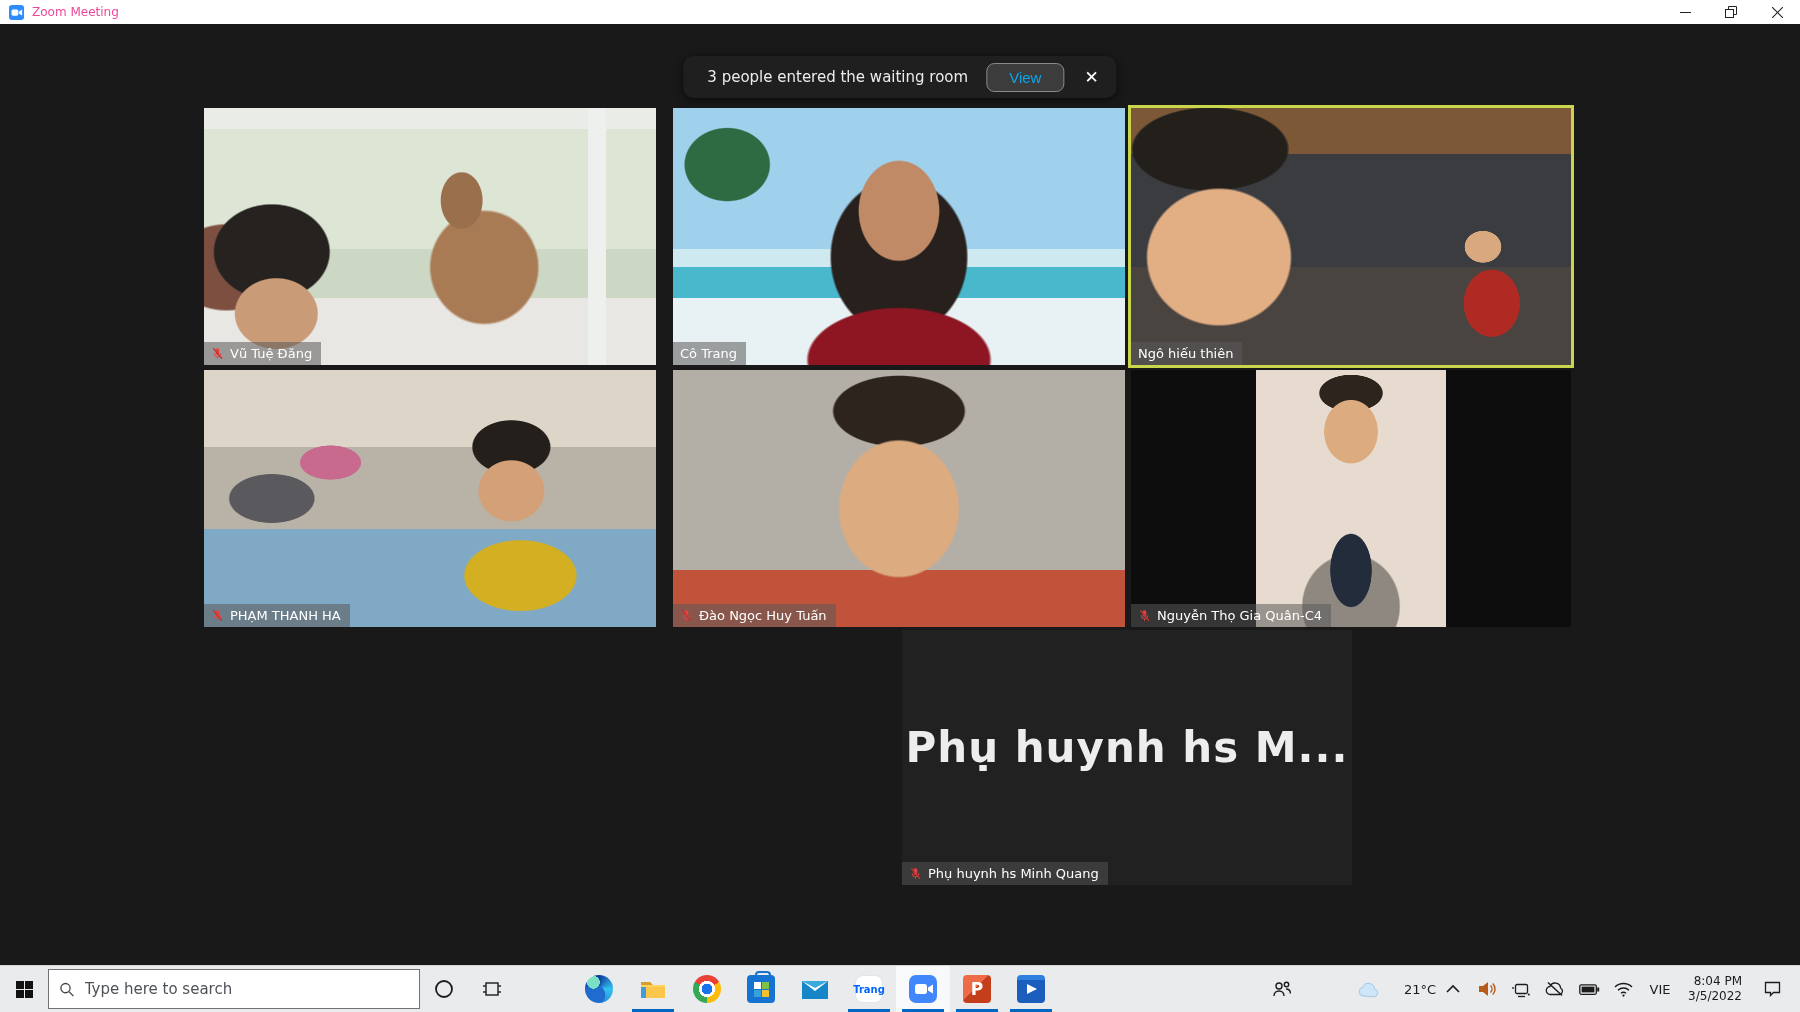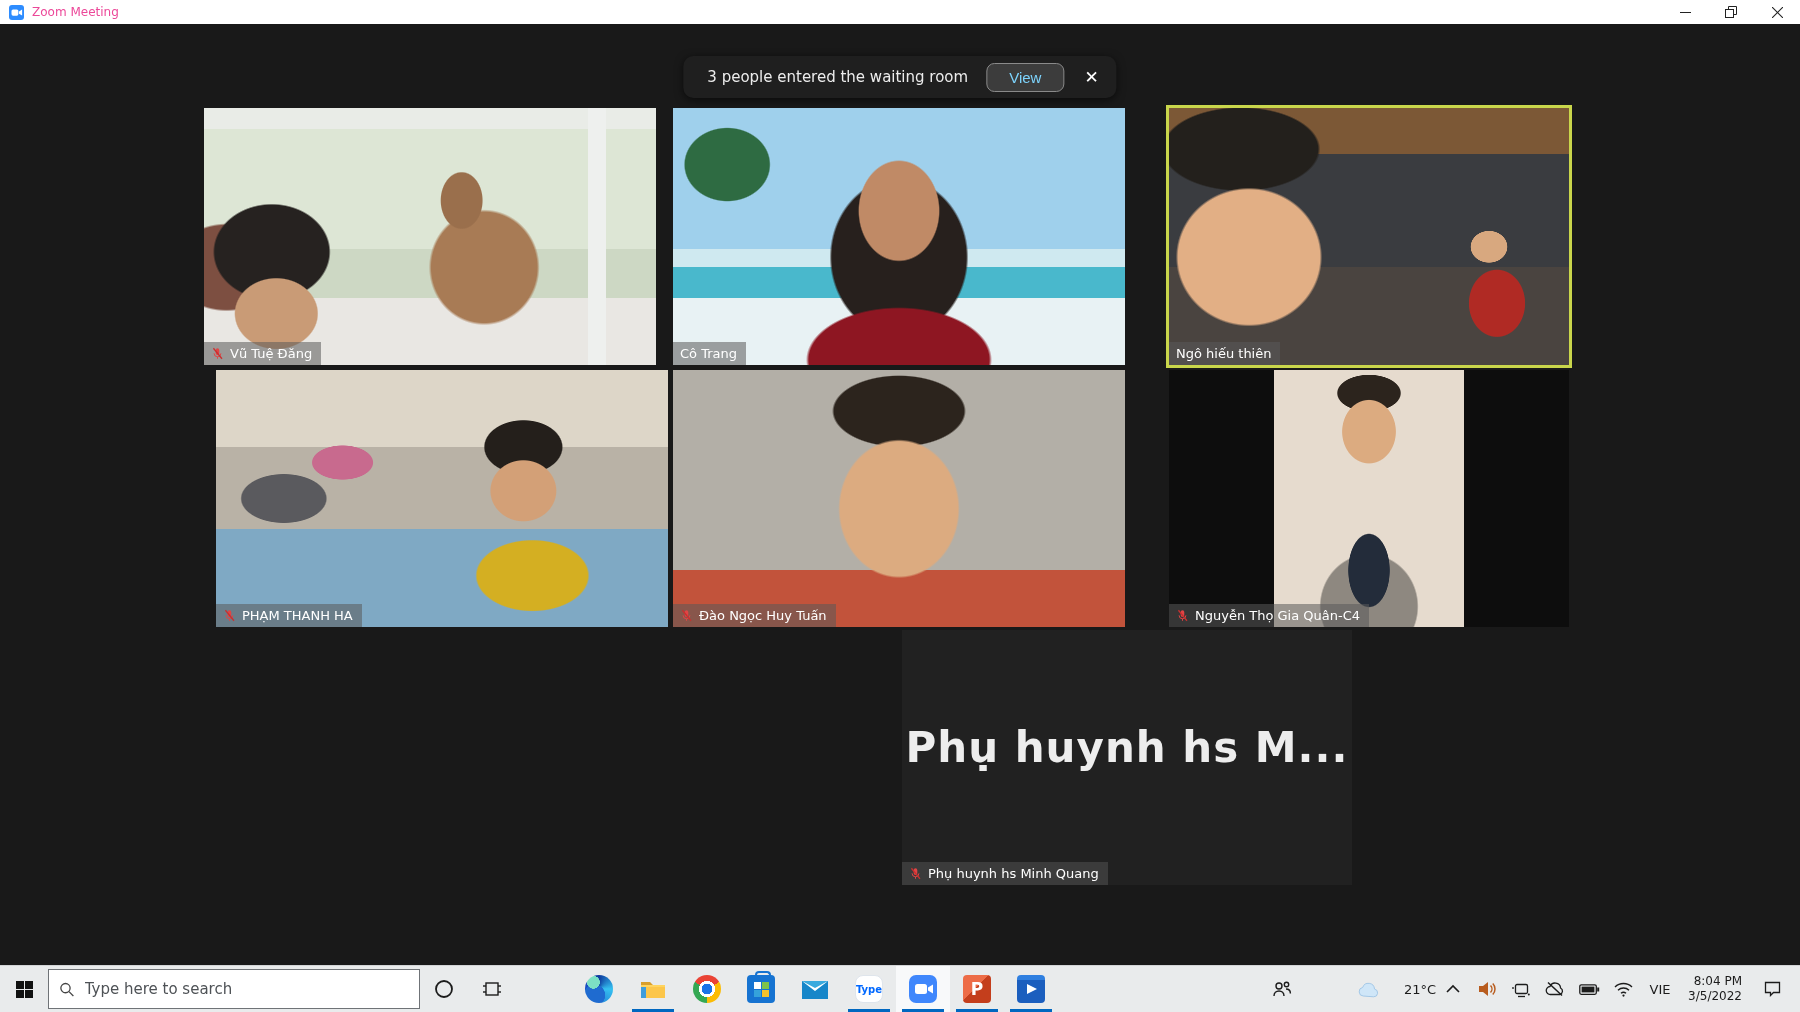--- a/index.html
+++ b/index.html
@@ -14,28 +14,28 @@
   .win-controls { margin-left:auto; display:flex; height:100%; }
   .win-btn { width:46px; height:24px; display:flex; align-items:center; justify-content:center; color:#222; }
   .win-btn svg { display:block; }
 
   
   #main { position:absolute; top:24px; left:0; width:1800px; height:941px; background:#191919; }
 
   
   #banner { position:absolute; top:32px; left:50%; transform:translateX(-50%); height:42px; background:#1f1f1f; border-radius:10px; display:flex; align-items:center; padding:0 14px 0 24px; box-shadow:0 2px 8px rgba(0,0,0,.6); }
   #banner .msg { color:#ececec; font-size:15px; white-space:nowrap; }
-  #banner .view-btn { margin-left:18px; background:#3c3c3c; border:1px solid #8a8a8a; border-radius:8px; color:#7dd3fc; font-size:15px; padding:5px 22px; cursor:pointer; }
+  #banner .view-btn { margin-left:18px; background:#3c3c3c; border:1px solid #8a8a8a; border-radius:8px; color:#0ea5e9; font-size:15px; padding:5px 22px; cursor:pointer; }
   #banner .close-x { margin-left:16px; color:#fff; font-size:17px; line-height:1; cursor:pointer; padding:2px 4px; }
 
   
   .tile { position:absolute; overflow:hidden; background:#111; }
   .tile.active { outline:3px solid #c9d64b; }
   .r1 { top:84px; height:257px; } .r2 { top:346px; height:257px; }
-  .c1 { left:204px; width:452px; } .c2 { left:673px; width:452px; } .c3 { left:1169px; width:400px; }
+  .c1 { left:204px; width:452px; } .c2 { left:673px; width:452px; } .c3 { left:1131px; width:440px; }
   .r3 { top:606px; height:255px; width:450px; background:#212121; }
   .b1 { left:447px; } .b2 { left:902px; }
 
   .name-label { position:absolute; left:0; bottom:0; display:flex; align-items:center; gap:6px; background:rgba(90,90,90,.55); color:#fff; font-size:13px; padding:4px 9px 4px 7px; max-width:95%; white-space:nowrap; }
   .r3 .name-label { background:rgba(130,130,130,.28); }
   .mic { display:flex; }
 
   .big-name { position:absolute; inset:0; display:flex; align-items:center; justify-content:center; padding-bottom:20px; color:#ededed; font-size:42px; font-weight:700; letter-spacing:1px; white-space:nowrap; overflow:hidden; }
 
   
@@ -58,21 +58,21 @@
     radial-gradient(ellipse 128px 68px at 18% 16%, #23201c 0 60%, rgba(0,0,0,0) 62%),
     radial-gradient(ellipse 30px 26px at 80% 54%, #d8a87f 0 60%, rgba(0,0,0,0) 62%),
     radial-gradient(ellipse 46px 55px at 82% 76%, #b02a24 0 60%, rgba(0,0,0,0) 62%),
     linear-gradient(to bottom, #7c5836 0 18%, #3a3c40 18% 62%, #4a4440 62% 100%); }
   .cam4 { background:
     radial-gradient(ellipse 54px 50px at 68% 47%, #d3a077 0 60%, rgba(0,0,0,0) 62%),
     radial-gradient(ellipse 64px 44px at 68% 30%, #241f1b 0 60%, rgba(0,0,0,0) 62%),
     radial-gradient(ellipse 92px 58px at 70% 80%, #d4af22 0 60%, rgba(0,0,0,0) 62%),
     radial-gradient(ellipse 50px 28px at 28% 36%, #c86a8e 0 60%, rgba(0,0,0,0) 62%),
     radial-gradient(ellipse 70px 40px at 15% 50%, #5a5a5e 0 60%, rgba(0,0,0,0) 62%),
-    linear-gradient(to bottom, #ddd6c8 0 30%, #b9b2a6 30% 62%, #7fa9c4 62% 100%); margin-left: 12px; }
+    linear-gradient(to bottom, #ddd6c8 0 30%, #b9b2a6 30% 62%, #7fa9c4 62% 100%); }
   .cam5 { background:
     radial-gradient(ellipse 98px 112px at 50% 54%, #dcab80 0 60%, rgba(0,0,0,0) 62%),
     radial-gradient(ellipse 108px 58px at 50% 16%, #2c241d 0 60%, rgba(0,0,0,0) 62%),
     linear-gradient(to bottom, #b3afa7 0 78%, #c2533b 78% 100%); }
   .cam6-wrap { background:#0d0d0d; }
   .cam6 { position:absolute; top:0; bottom:0; left:50%; transform:translateX(-50%); width:190px; background:
     radial-gradient(ellipse 44px 52px at 50% 24%, #dcab80 0 60%, rgba(0,0,0,0) 62%),
     radial-gradient(ellipse 52px 30px at 50% 9%, #2c241d 0 60%, rgba(0,0,0,0) 62%),
     radial-gradient(ellipse 34px 60px at 50% 78%, #232c3a 0 60%, rgba(0,0,0,0) 62%),
     radial-gradient(ellipse 80px 85px at 50% 92%, #8e8880 0 60%, rgba(0,0,0,0) 62%),
@@ -300,21 +300,21 @@
         </div>
     </div>
     <div class="app-btn tb-btn">
       <svg width="28" height="24" viewBox="0 0 28 24">
           <path d="M1 4h26v18H1z" fill="#1686c9"></path>
           <path d="M1 4h26L14 14z" fill="#39aade"></path>
           <path d="M1 4l13 10L27 4l-13 7z" fill="#fff"></path>
         </svg>
     </div>
     <div class="app-btn tb-btn running">
-        <div class="ic ic-zalo">Type</div>
+        <div class="ic ic-zalo">Trang</div>
       </div>
     <div class="app-btn tb-btn running active-app">
       <div class="ic ic-zoom"><svg viewBox="0 0 28 28">
             <rect x="6" y="9" width="12" height="10" rx="2.5" fill="#fff"></rect>
             <path d="M19 12.5l5-3v9l-5-3z" fill="#fff"></path>
           </svg></div>
     </div>
     <div class="app-btn tb-btn running">
         <div class="ic ic-ppt">P</div>
       </div>

